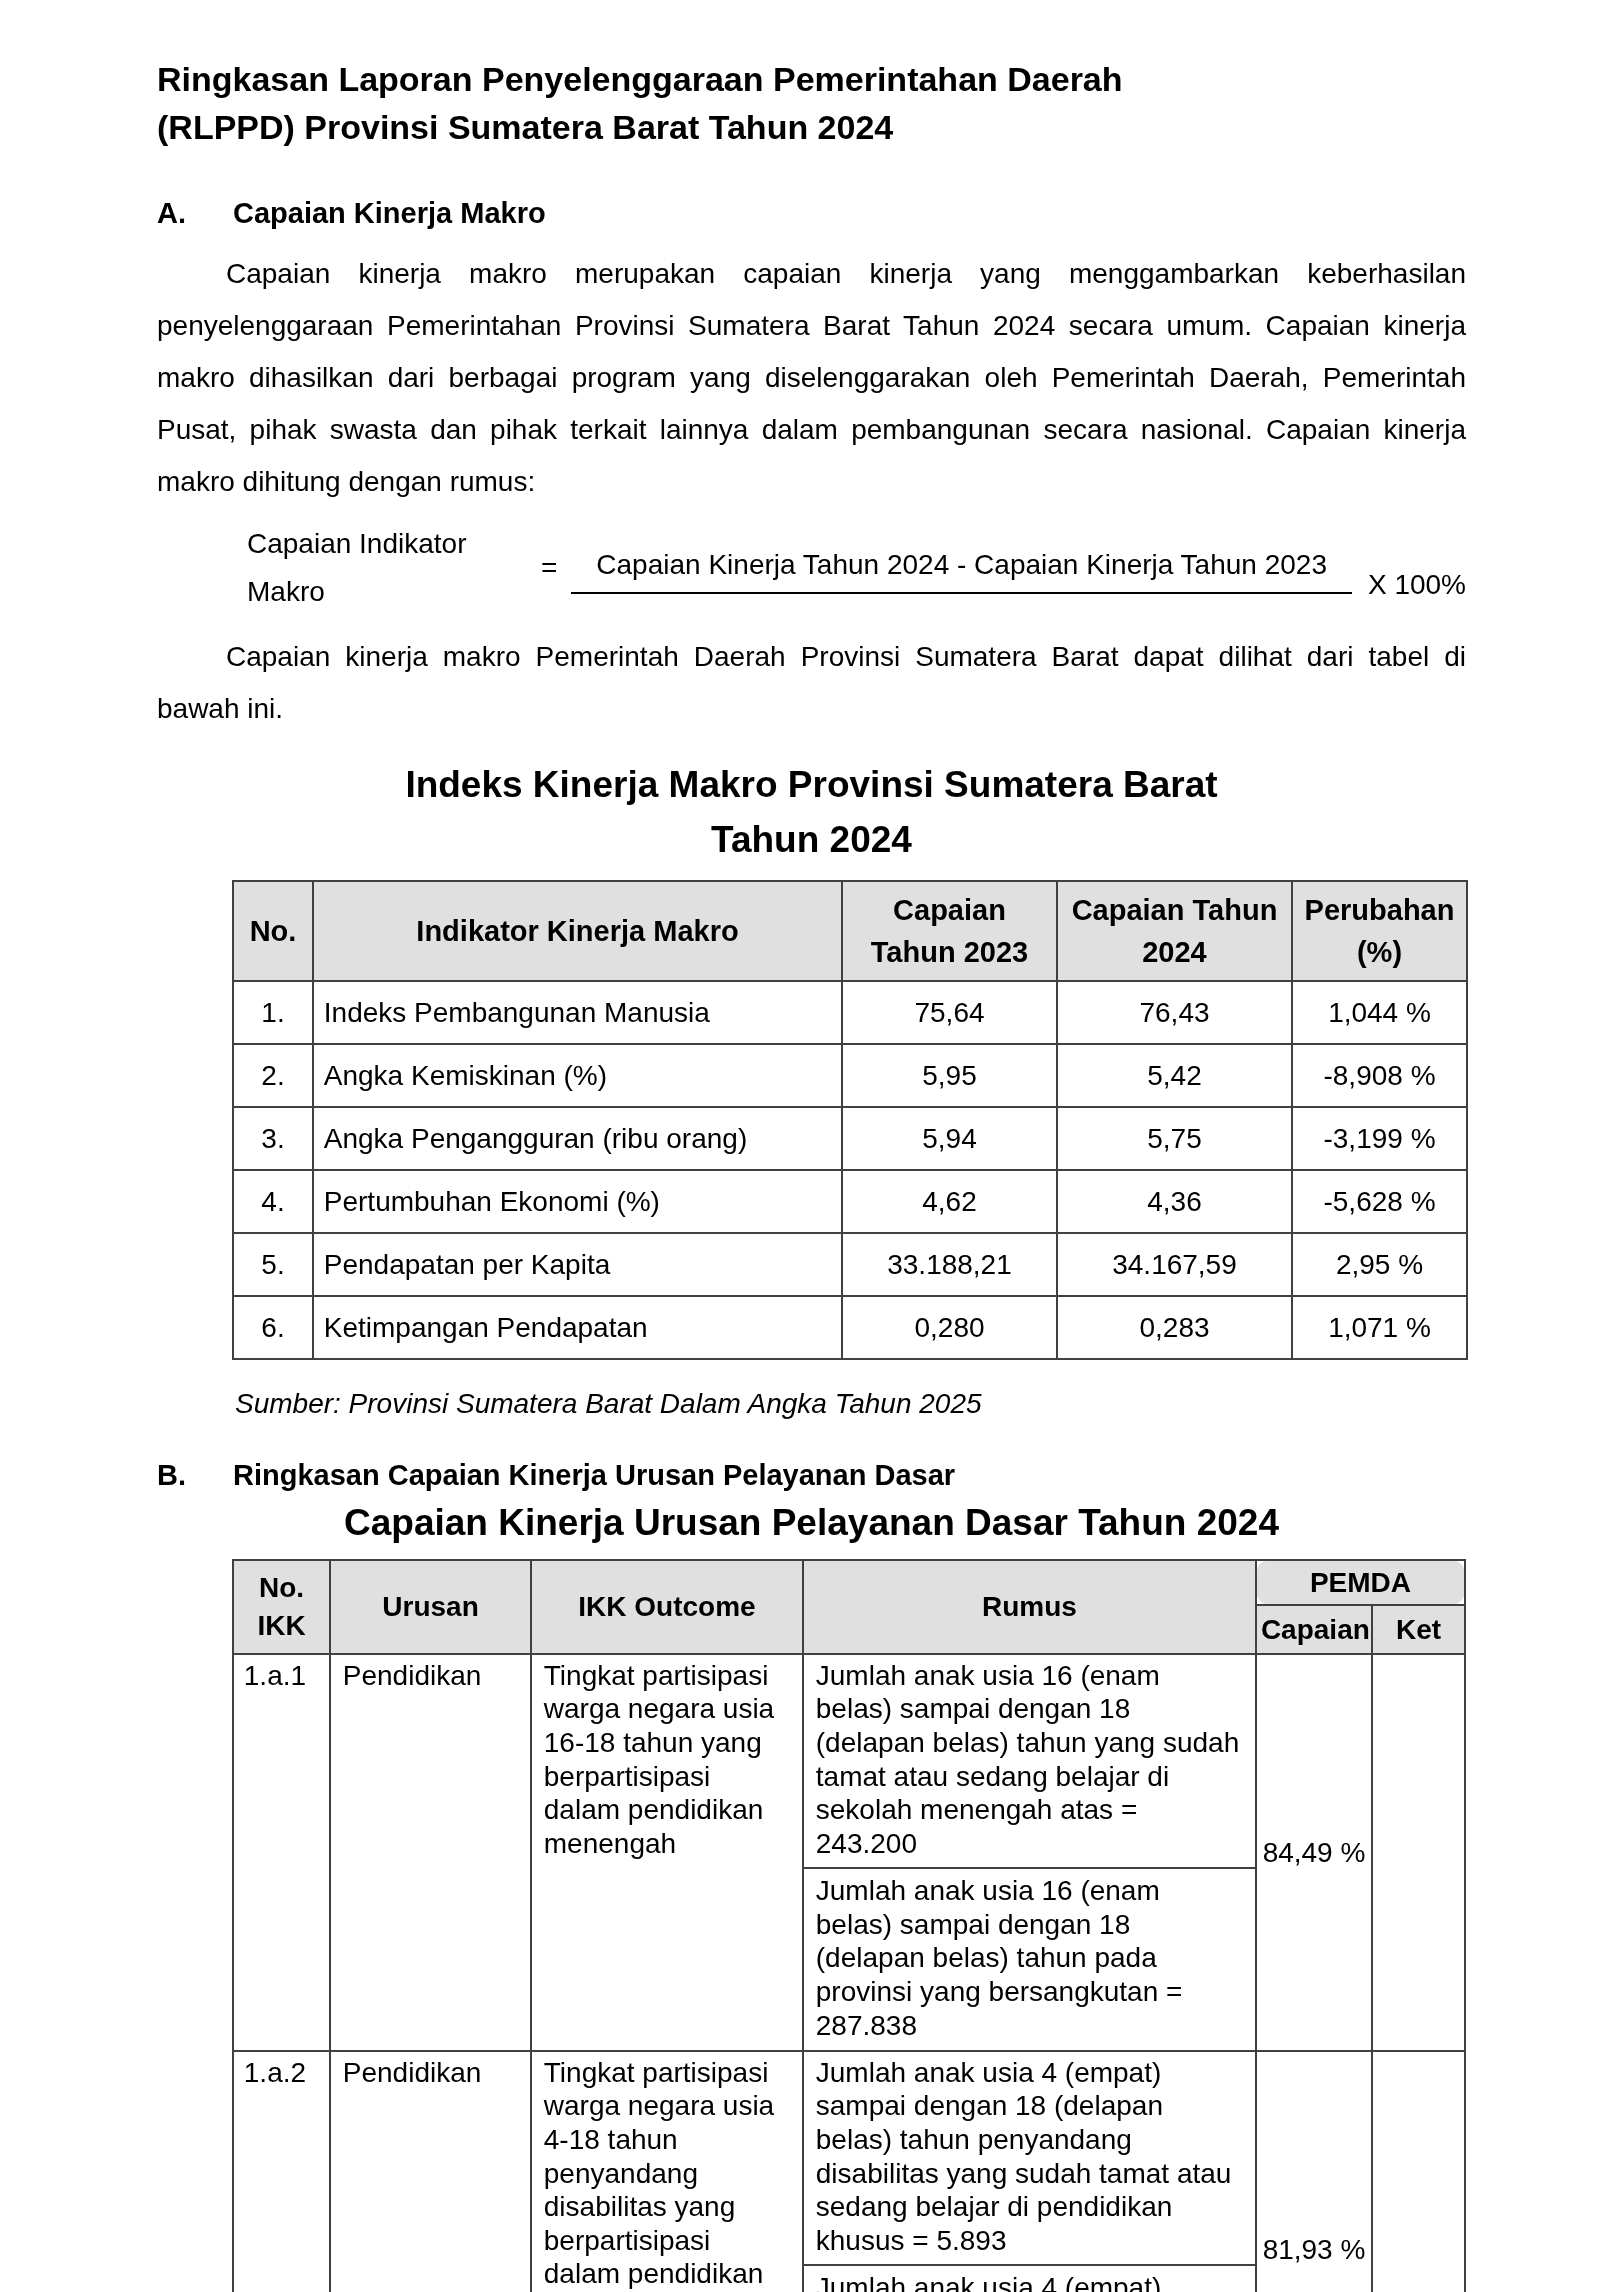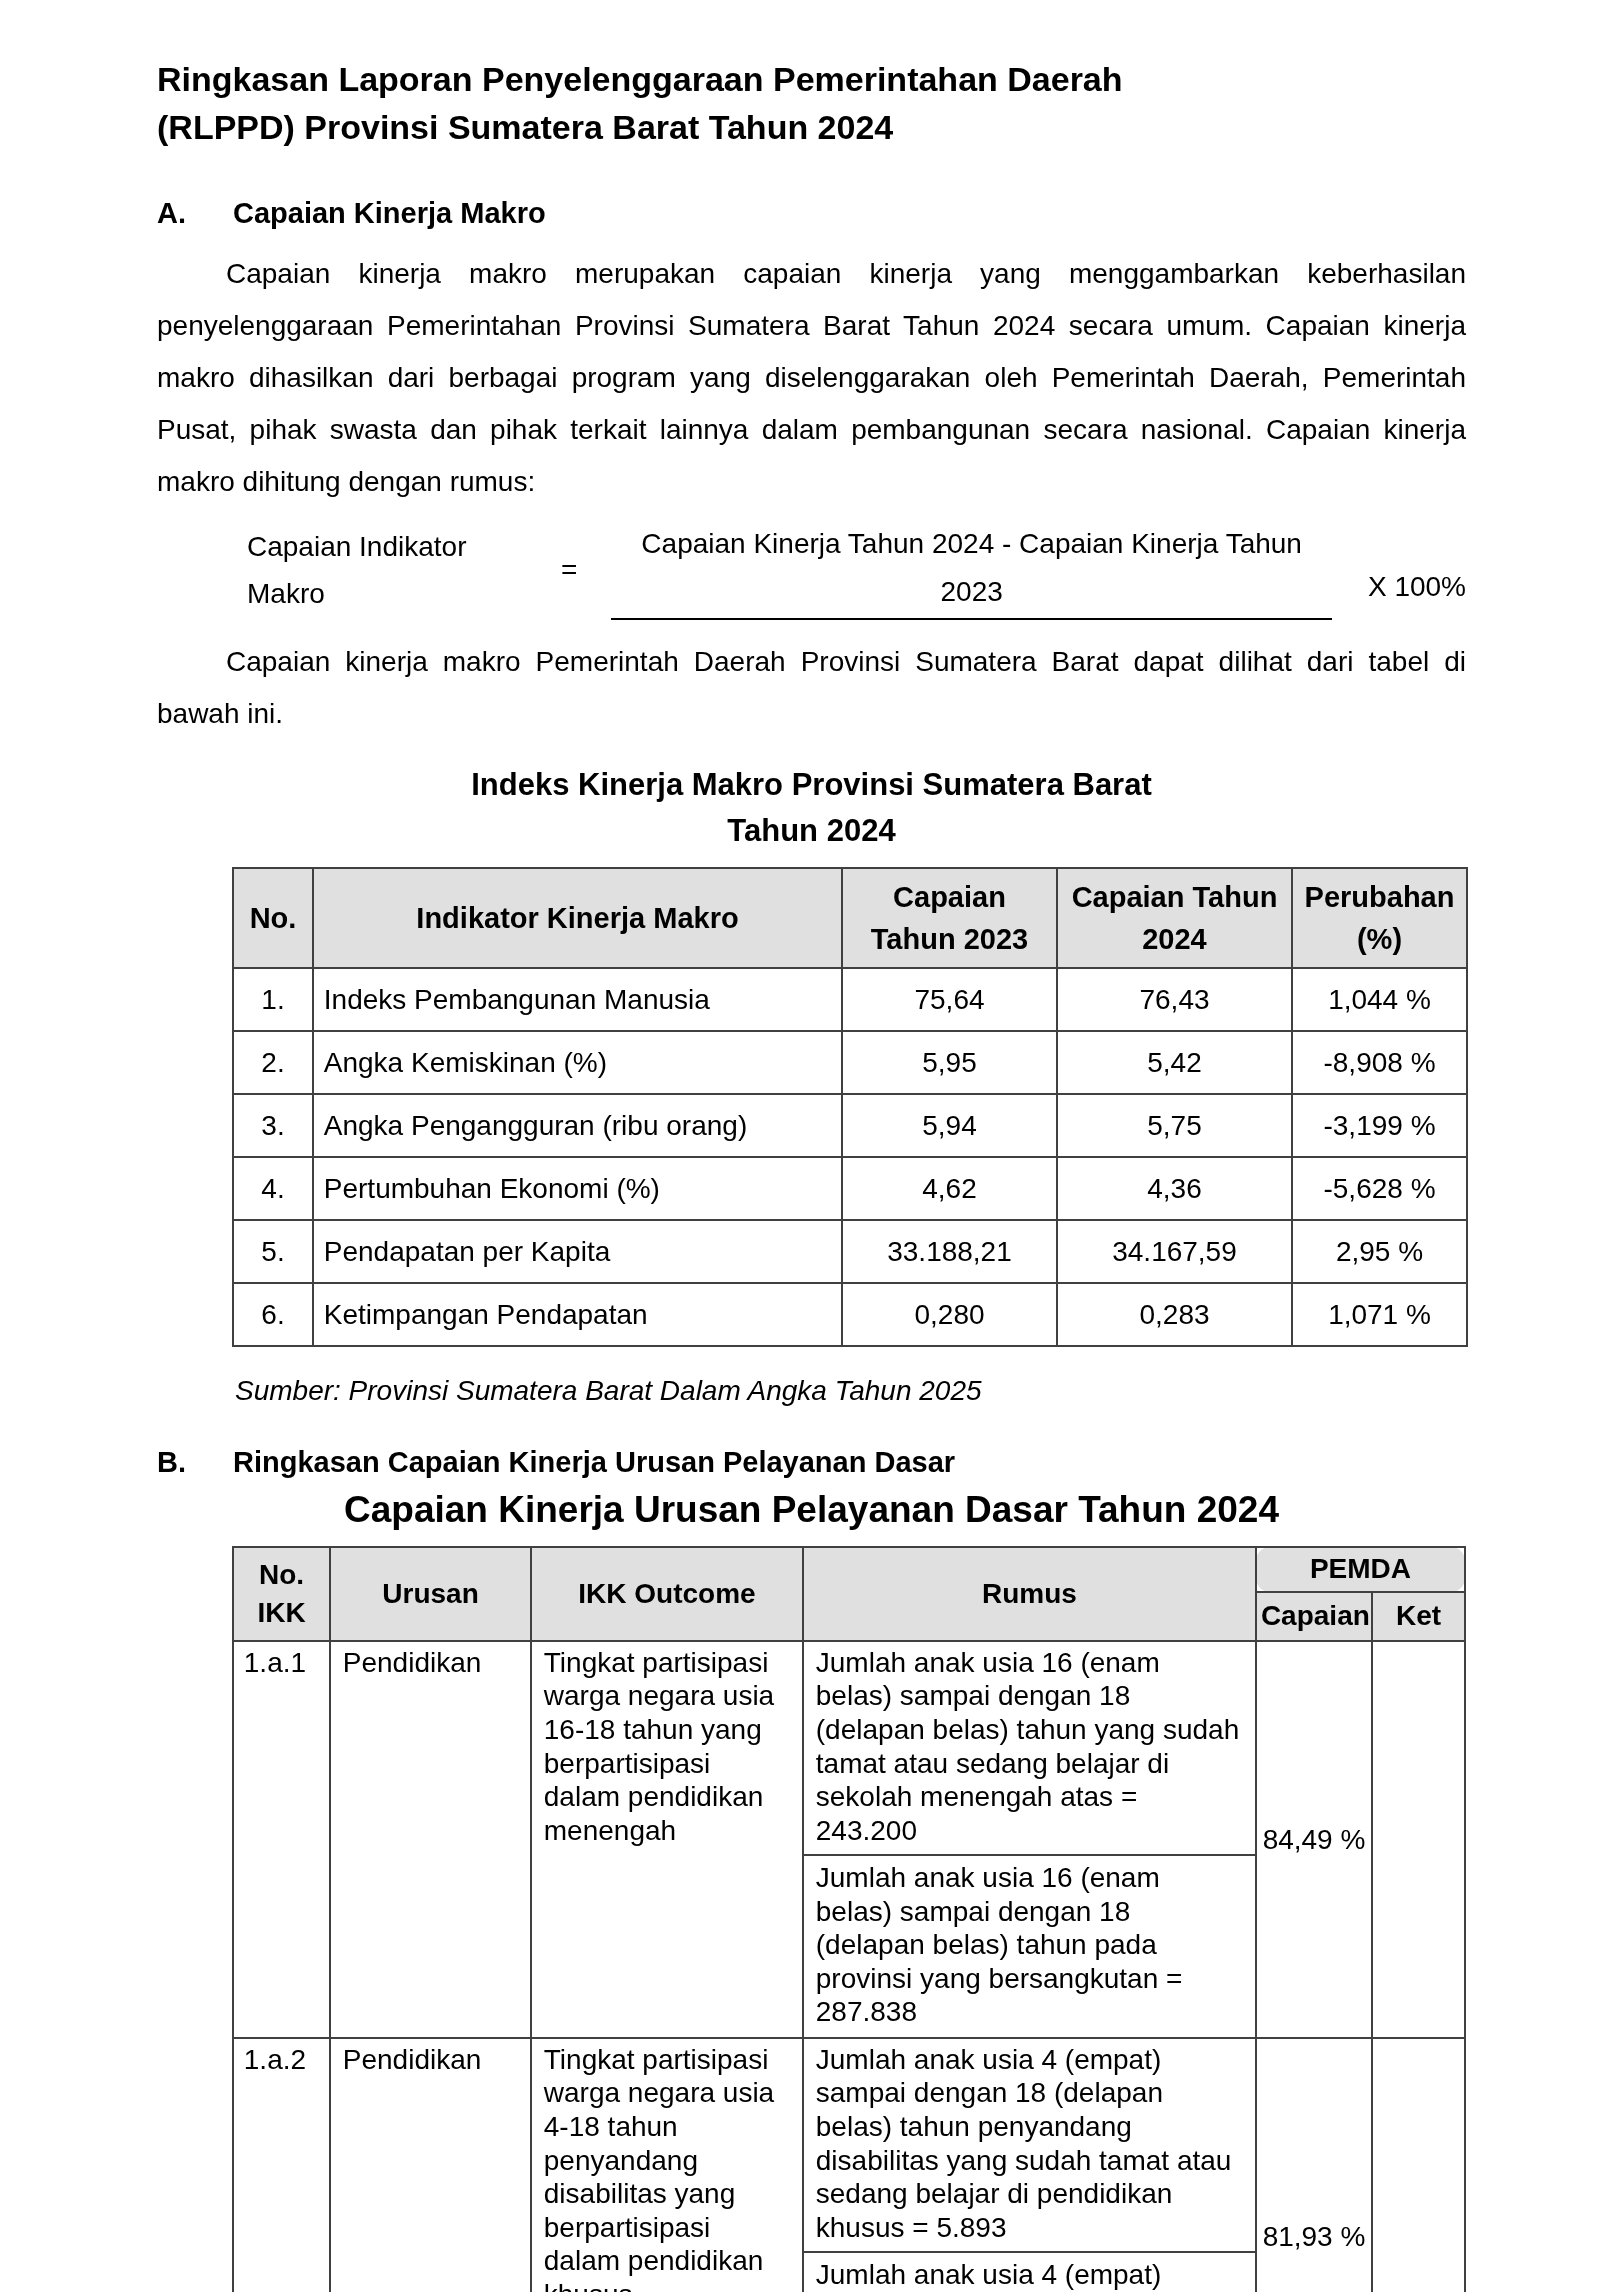--- a/index.html
+++ b/index.html
@@ -30,31 +30,30 @@
     text-indent:69px;
     text-align:justify;
     line-height:1.86;
   }
 
   .formula{
     display:flex;
     align-items:center;
     margin:11.8px 0 0 90px;
     line-height:1.7;
-    gap:20px;
   }
   .f-label{flex:0 0 294px;}
   .f-eq{flex:0 0 auto;margin-right:13.7px;}
   .frac{flex:1 1 auto;text-align:center;}
   .frac-top{border-bottom:2.9px solid #000;padding:0 3.9px 2.9px 3.9px;}
   .frac-bot{padding-top:4.9px;}
   .f-mult{flex:0 0 auto;margin-left:15.7px;margin-top:34px;}
 
   .tbl-title{
-    font-weight:700;font-size:31px;text-align:center;
+    font-weight:700;font-size:37px;text-align:center;
     line-height:1.5;margin:21.6px 0 12.7px 0;
   }
 
   table{border-collapse:collapse;margin-left:75px;table-layout:fixed;}
 
   .makro{width:1235px;}
   .makro th,.makro td{border:2px solid #404040;}
   .makro thead th{
     background:#e0e0e0;
     font-size:29px;font-weight:700;

